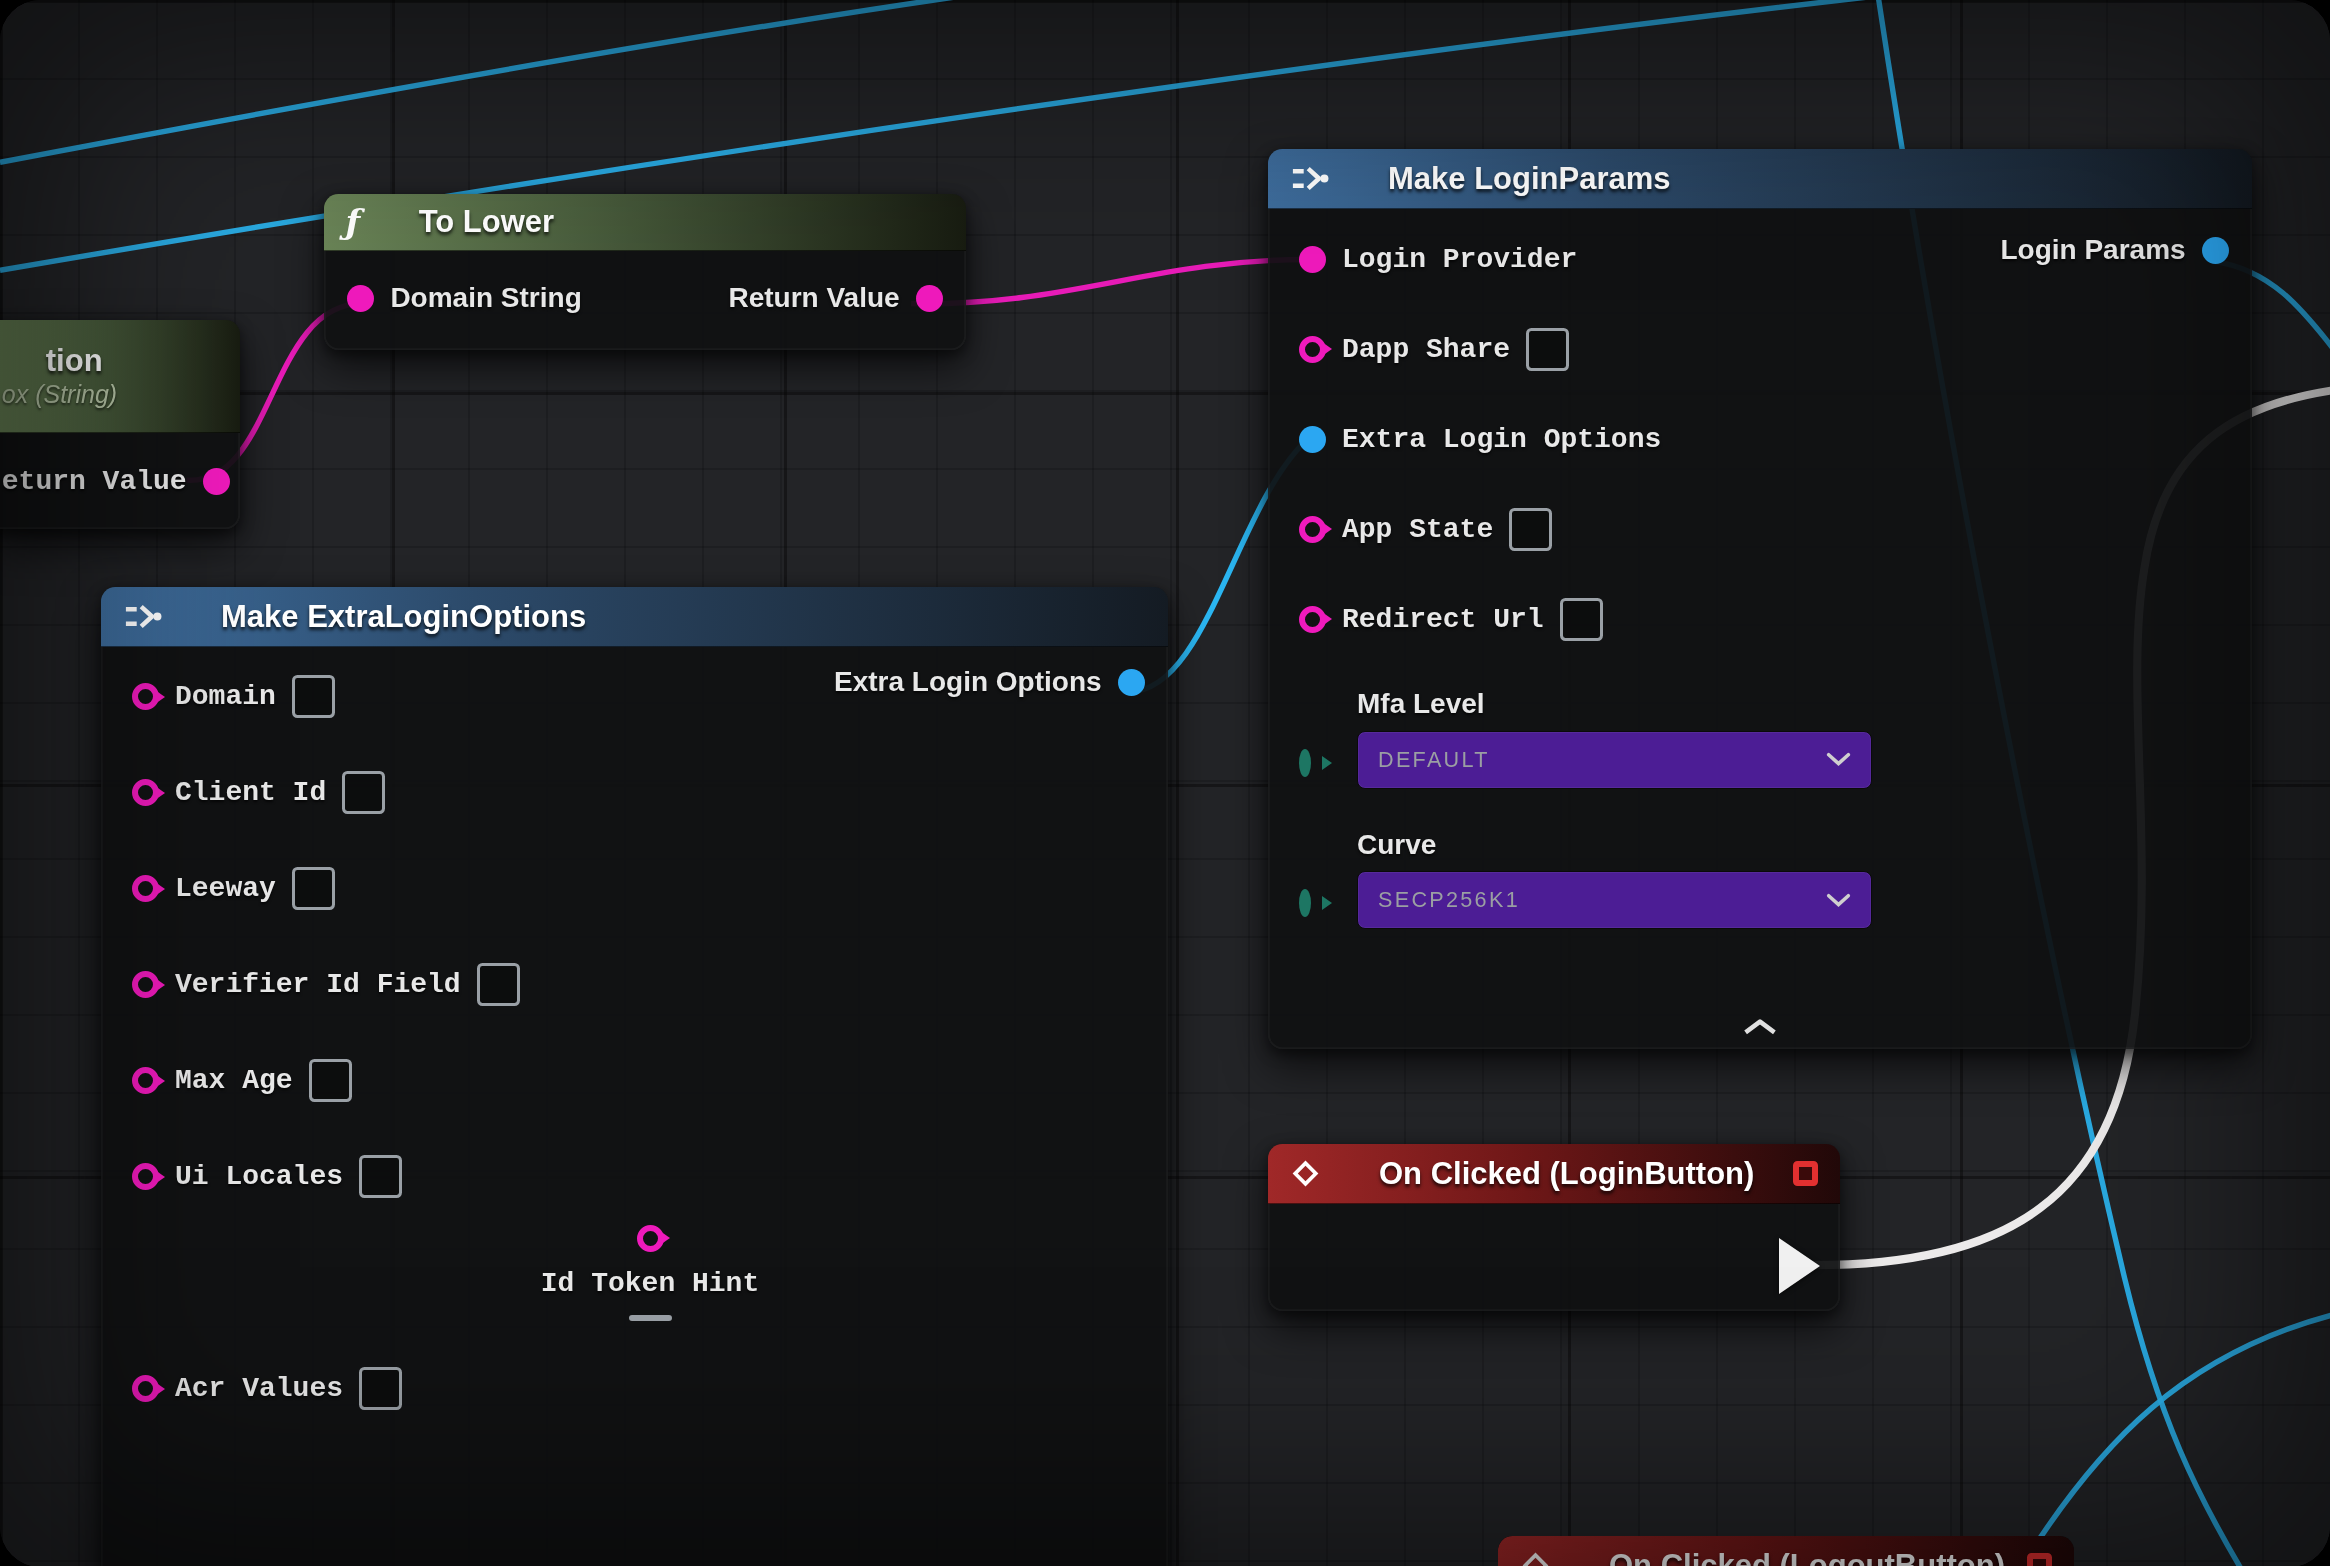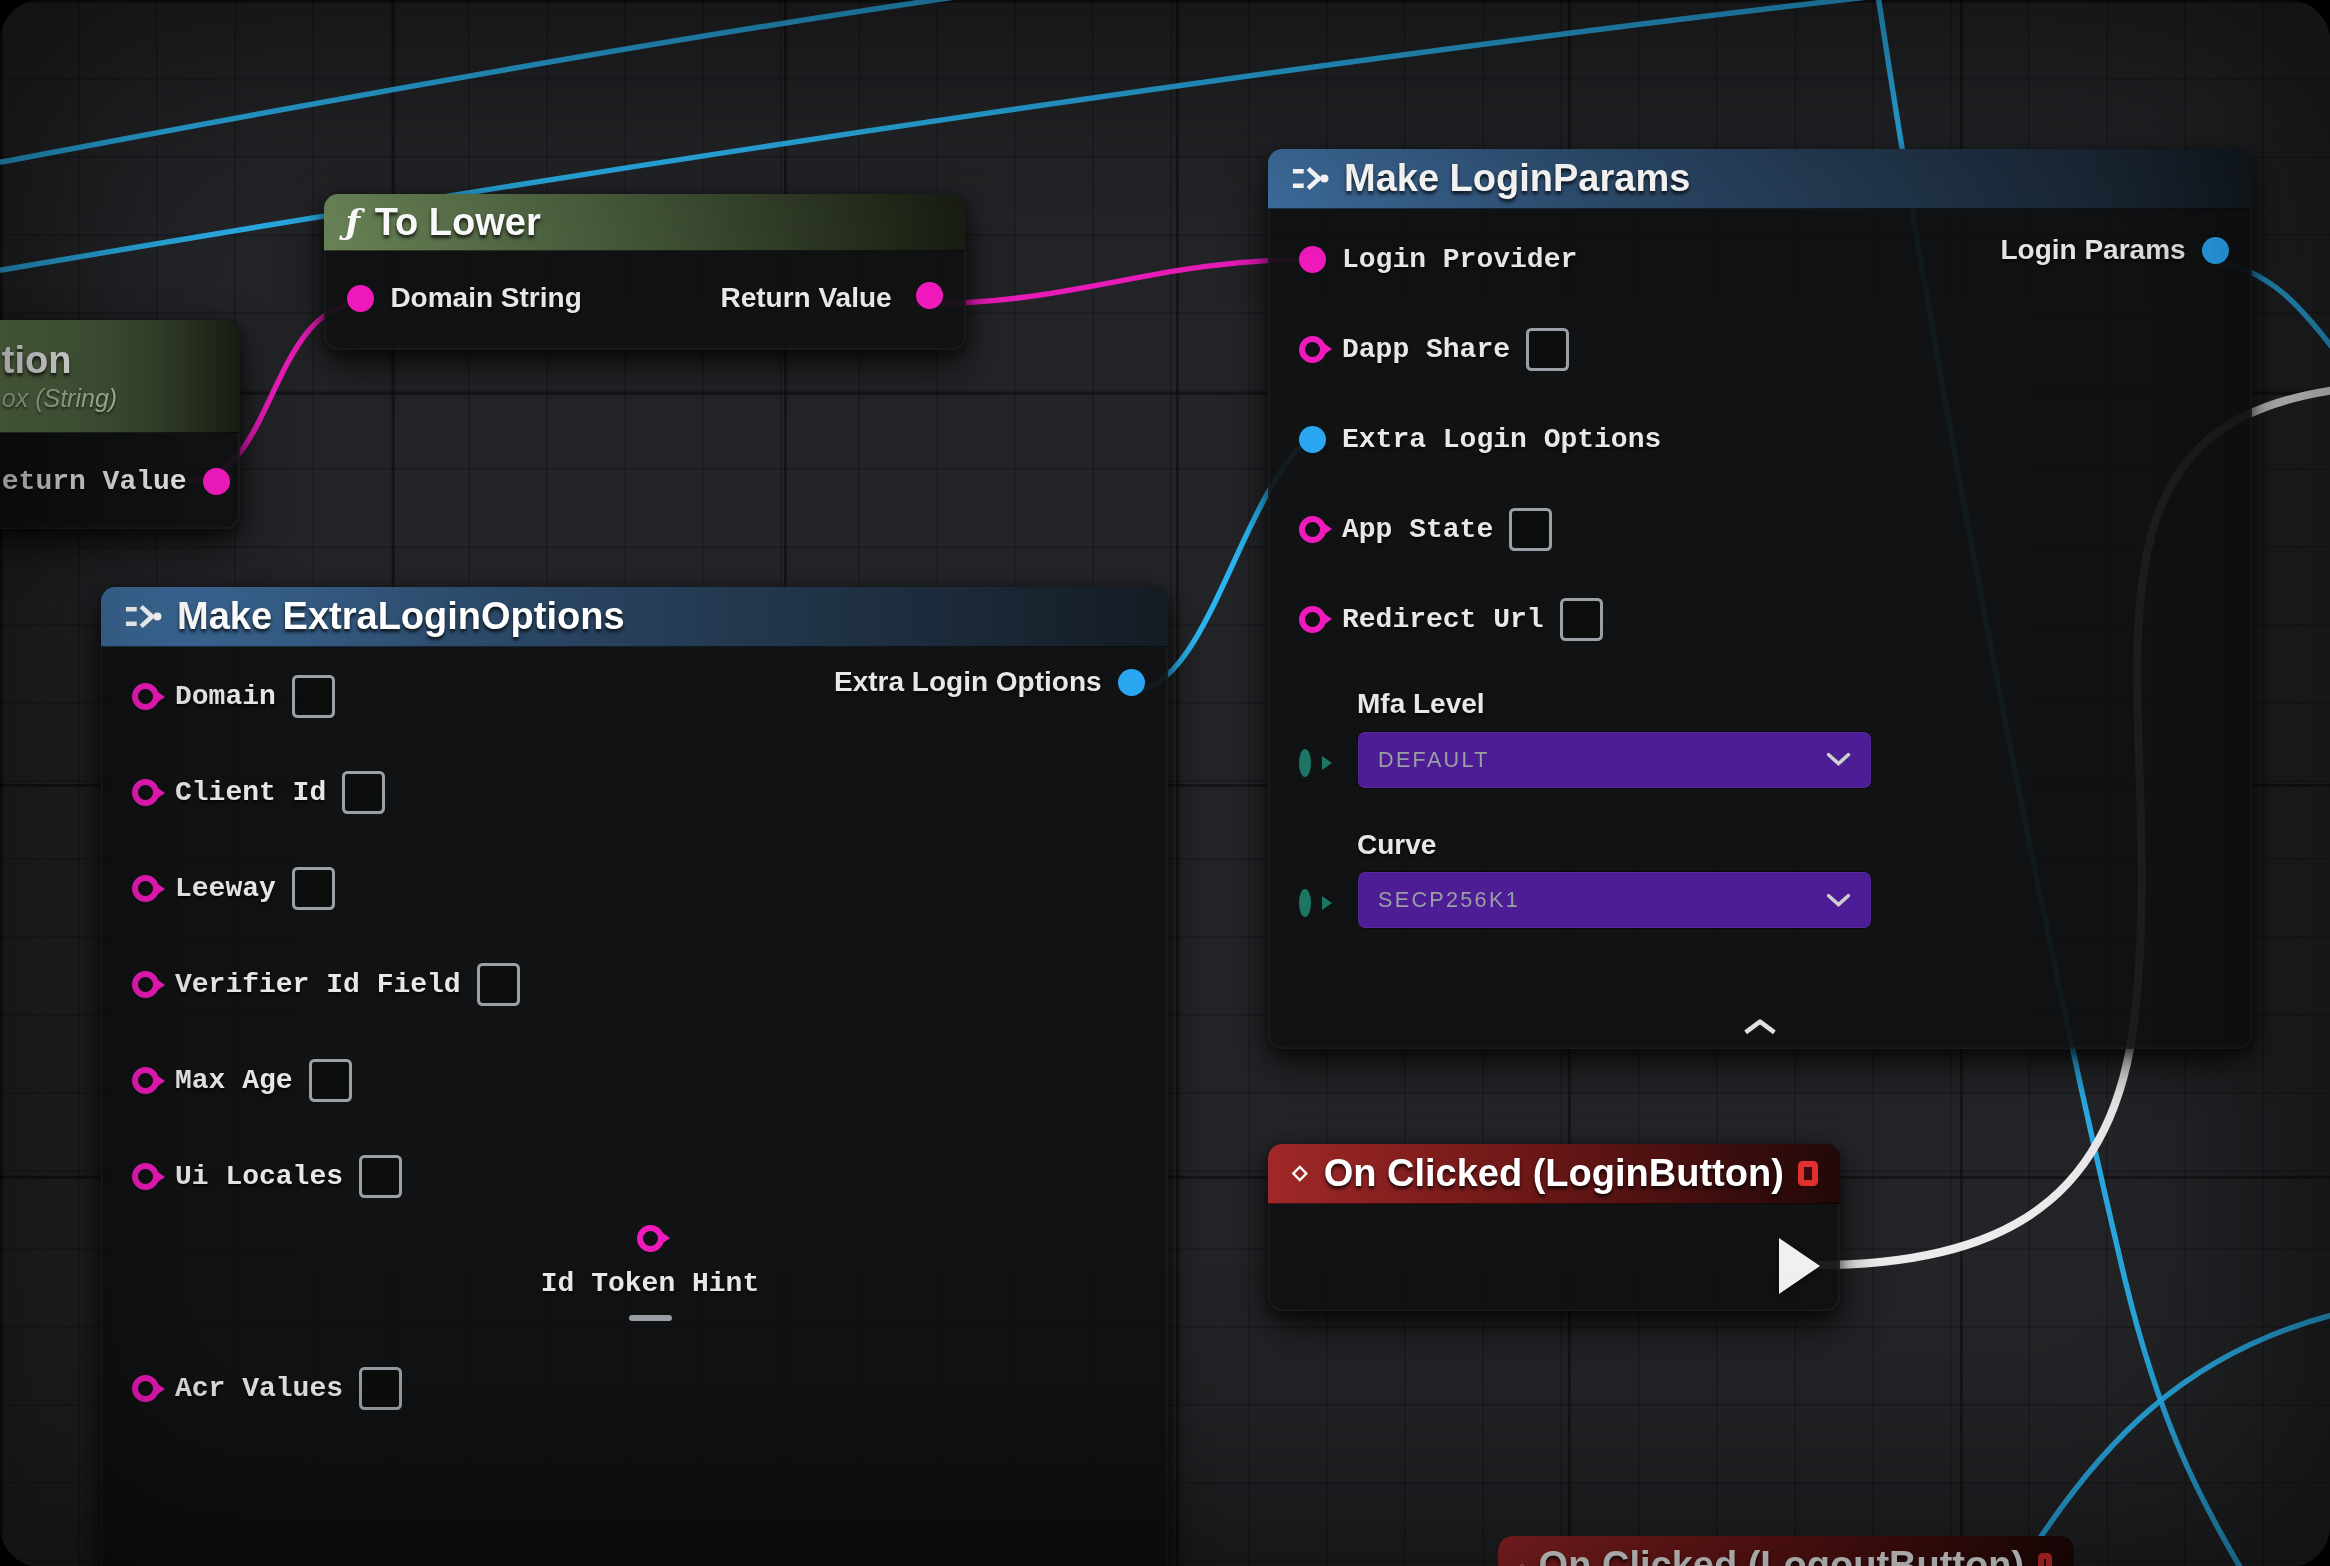--- a/index.html
+++ b/index.html
@@ -24,21 +24,21 @@
     background:rgba(16,17,18,.94);
     box-shadow:0 18px 41px rgba(0,0,0,.60),0 4.5px 12.6px rgba(0,0,0,.5),inset 0 0 0 1.8px rgba(255,255,255,.04);
   }
   .node-header{
     display:flex;align-items:center;gap:14.4px;height:59px;padding:0 21.6px;
     border-radius:14.4px 14.4px 0 0;border-bottom:1.8px solid rgba(0,0,0,.55);
   }
   .hdr-struct{background:linear-gradient(90deg,#3e6d9d 0%,#2c4a6a 35%,#141b23 100%);}
   .hdr-func{background:linear-gradient(90deg,#6a8457 0%,#46593a 45%,#181c11 100%);}
   .hdr-event{background:linear-gradient(90deg,#a02828 0%,#6e1717 45%,#210808 100%);}
-  .node-title{font-size:38px;font-weight:700;color:#fff;text-shadow:0 2.7px 3.6px rgba(0,0,0,.75);white-space:nowrap;}
+  .node-title{font-size:31px;font-weight:700;color:#fff;text-shadow:0 2.7px 3.6px rgba(0,0,0,.75);white-space:nowrap;margin-left:44px;}
   .node-subtitle{font-size:25px;font-style:italic;color:#b6c4a6;text-shadow:0 1.8px 2.7px rgba(0,0,0,.6);}
 
   
   .pin{position:relative;width:27px;height:27px;border-radius:50%;flex:0 0 27px;box-sizing:border-box;}
   .pin.hollow{border:6.3px solid currentColor;}
   .pin.filled{background:currentColor;}
   .pin.hollow::after{content:"";position:absolute;left:17px;top:50%;transform:translateY(-50%);
     width:0;height:0;border-left:10px solid currentColor;border-top:7.2px solid transparent;border-bottom:7.2px solid transparent;}
   .pin.out::after{display:none;}
   .c-string{color:#ef1abc;}
@@ -102,21 +102,21 @@
   <div class="node" style="left:324px;top:194px;width:642px;height:156px;">
     <div class="node-header hdr-func" style="height:56px;">
       <span class="fn-icon">ƒ</span>
       <span class="node-title">To Lower</span>
     </div>
     <div style="display:flex;align-items:center;justify-content:space-between;padding:0 23.4px;height:94px;">
       <div style="display:flex;align-items:center;gap:16px;">
         <span class="pin filled c-string"></span>
         <span class="pin-label">Domain String</span>
       </div>
-      <div style="display:flex;gap:24px;margin-left:28px;">
+      <div style="display:flex;align-items:center;gap:16px;margin-left:28px;">
         <span class="pin-label">Return Value</span>
         <span class="pin filled out c-string"></span>
       </div>
     </div>
   </div>
 
   <div class="node" style="left:1268px;top:149px;width:984px;height:900px;">
     <div class="node-header hdr-struct">
       <svg width="40" height="27" viewBox="0 0 44 30">
         <path d="M3 7 h12 M3 23 h12" stroke="#fff" stroke-width="5" fill="none"></path>

